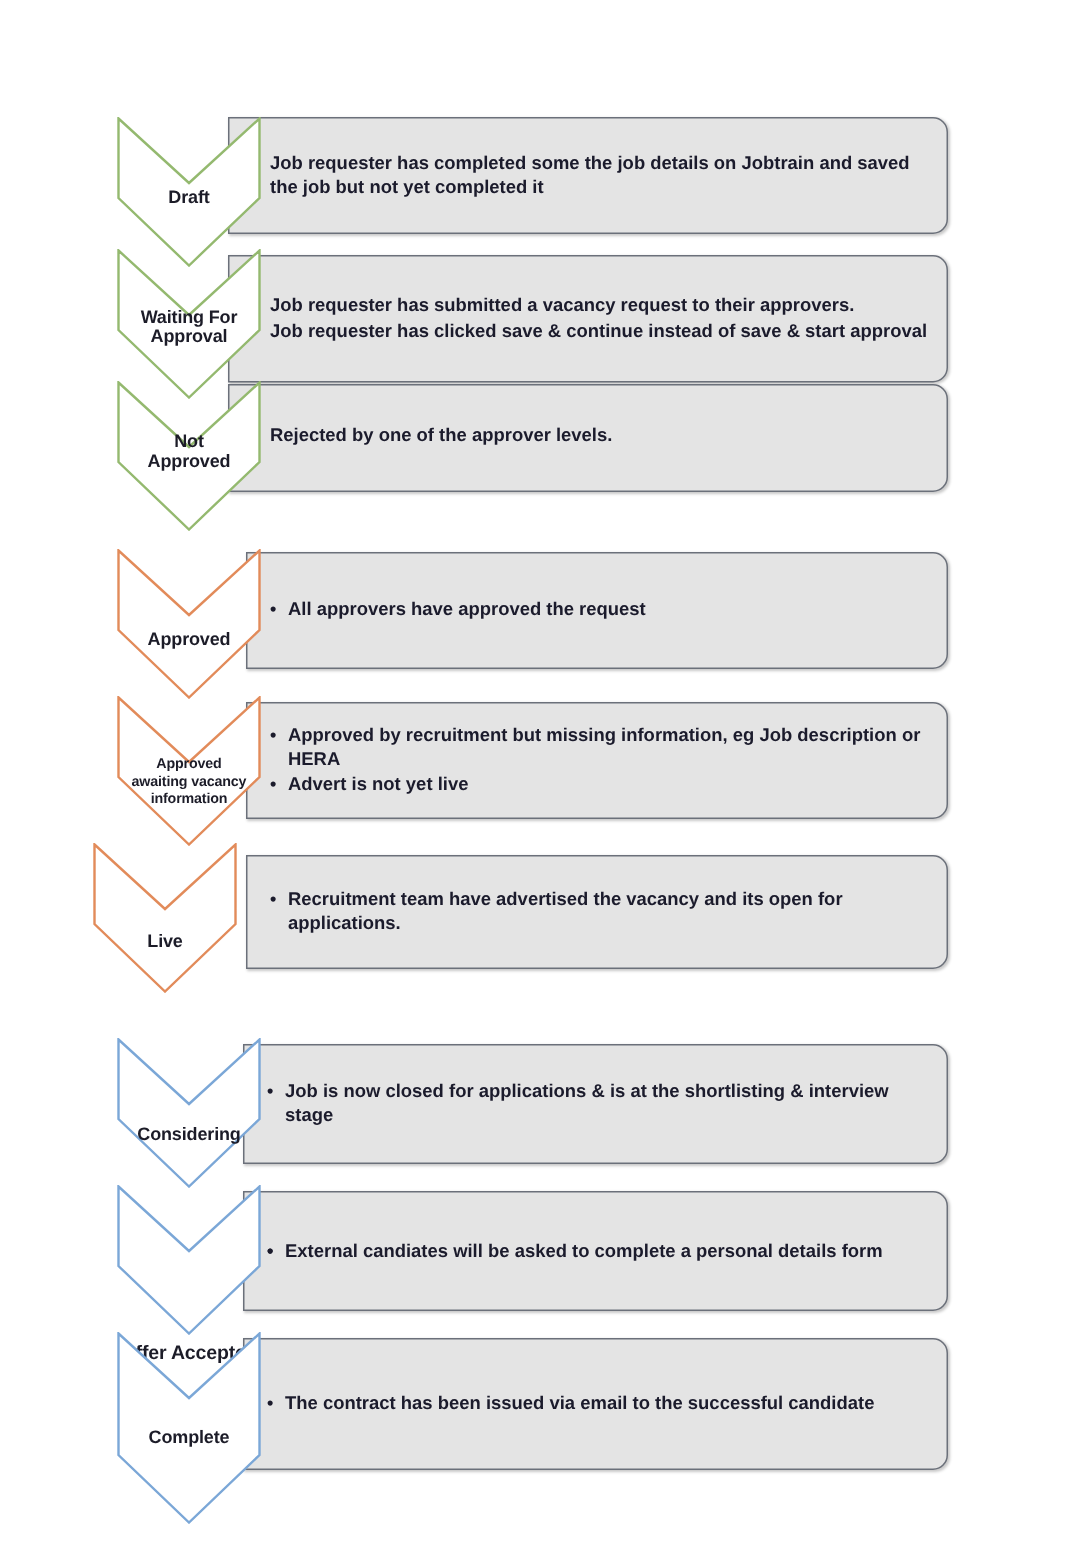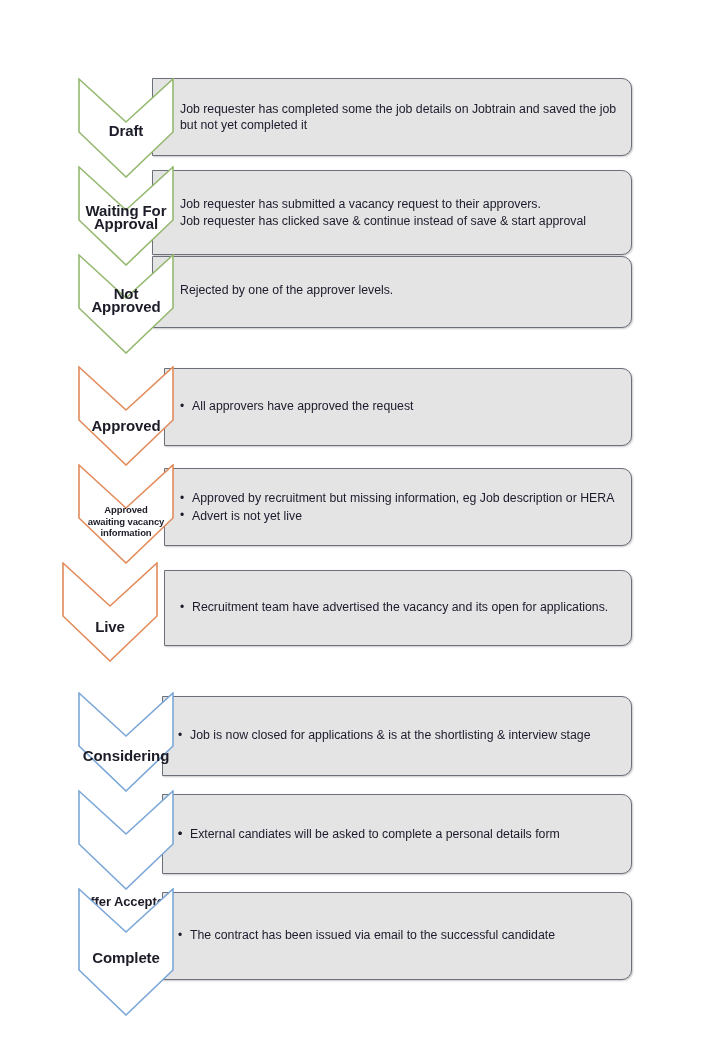--- a/index.html
+++ b/index.html
@@ -38,21 +38,21 @@
   }
   .chevron svg {
     display: block;
   }
   .chevron-label {
     position: absolute;
     left: 0;
     width: 100%;
     text-align: center;
     font-weight: bold;
-    font-size: 15px;
+    font-size: 12px;
     line-height: 12.5px;
     color: #1c1c28;
     letter-spacing: -0.1px;
     pointer-events: none;
   }
   .chevron-label.tiny {
     font-size: 9.5px;
     line-height: 11.5px;
   }
   .chevron-label.wide {
@@ -68,20 +68,21 @@
     background: #e4e4e4;
     border: 1.4px solid #6b707a;
     border-radius: 0 10px 10px 0;
     box-sizing: border-box;
     box-shadow: 1px 1px 2px rgba(0,0,0,0.22);
   }
   .desc-box ul {
     margin: 0;
     padding: 0;
     list-style: none;
+    font-weight: bold;
   }
   .desc-box li {
     position: relative;
     margin: 0 0 2px 0;
     padding-left: 13px;
     font-size: 12.3px;
     line-height: 15.5px;
     color: #1b1b2c;
   }
   .desc-box li:last-child {

